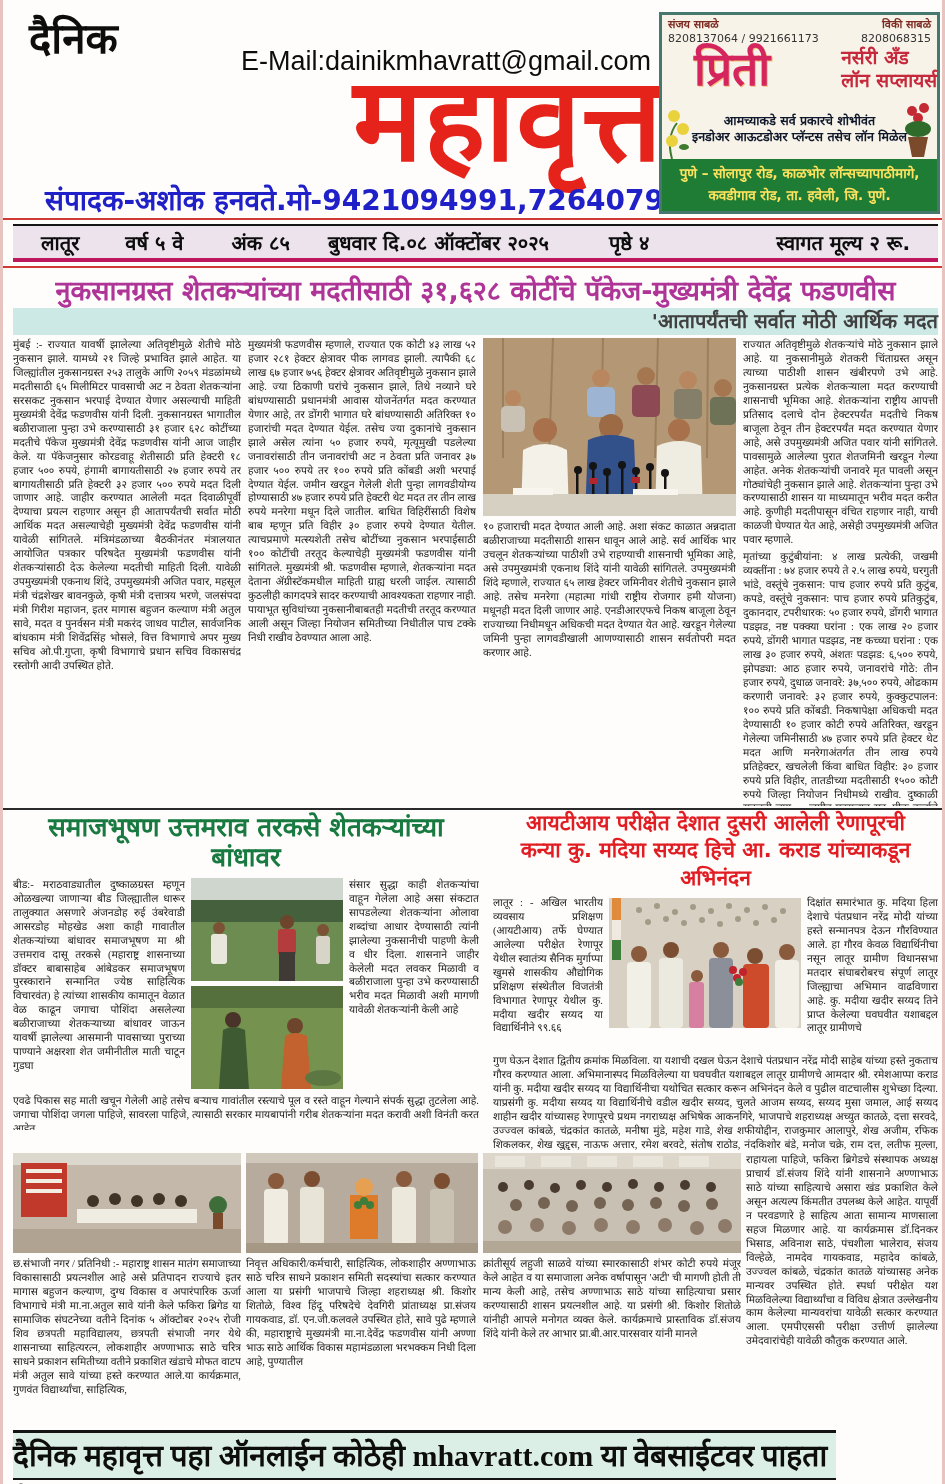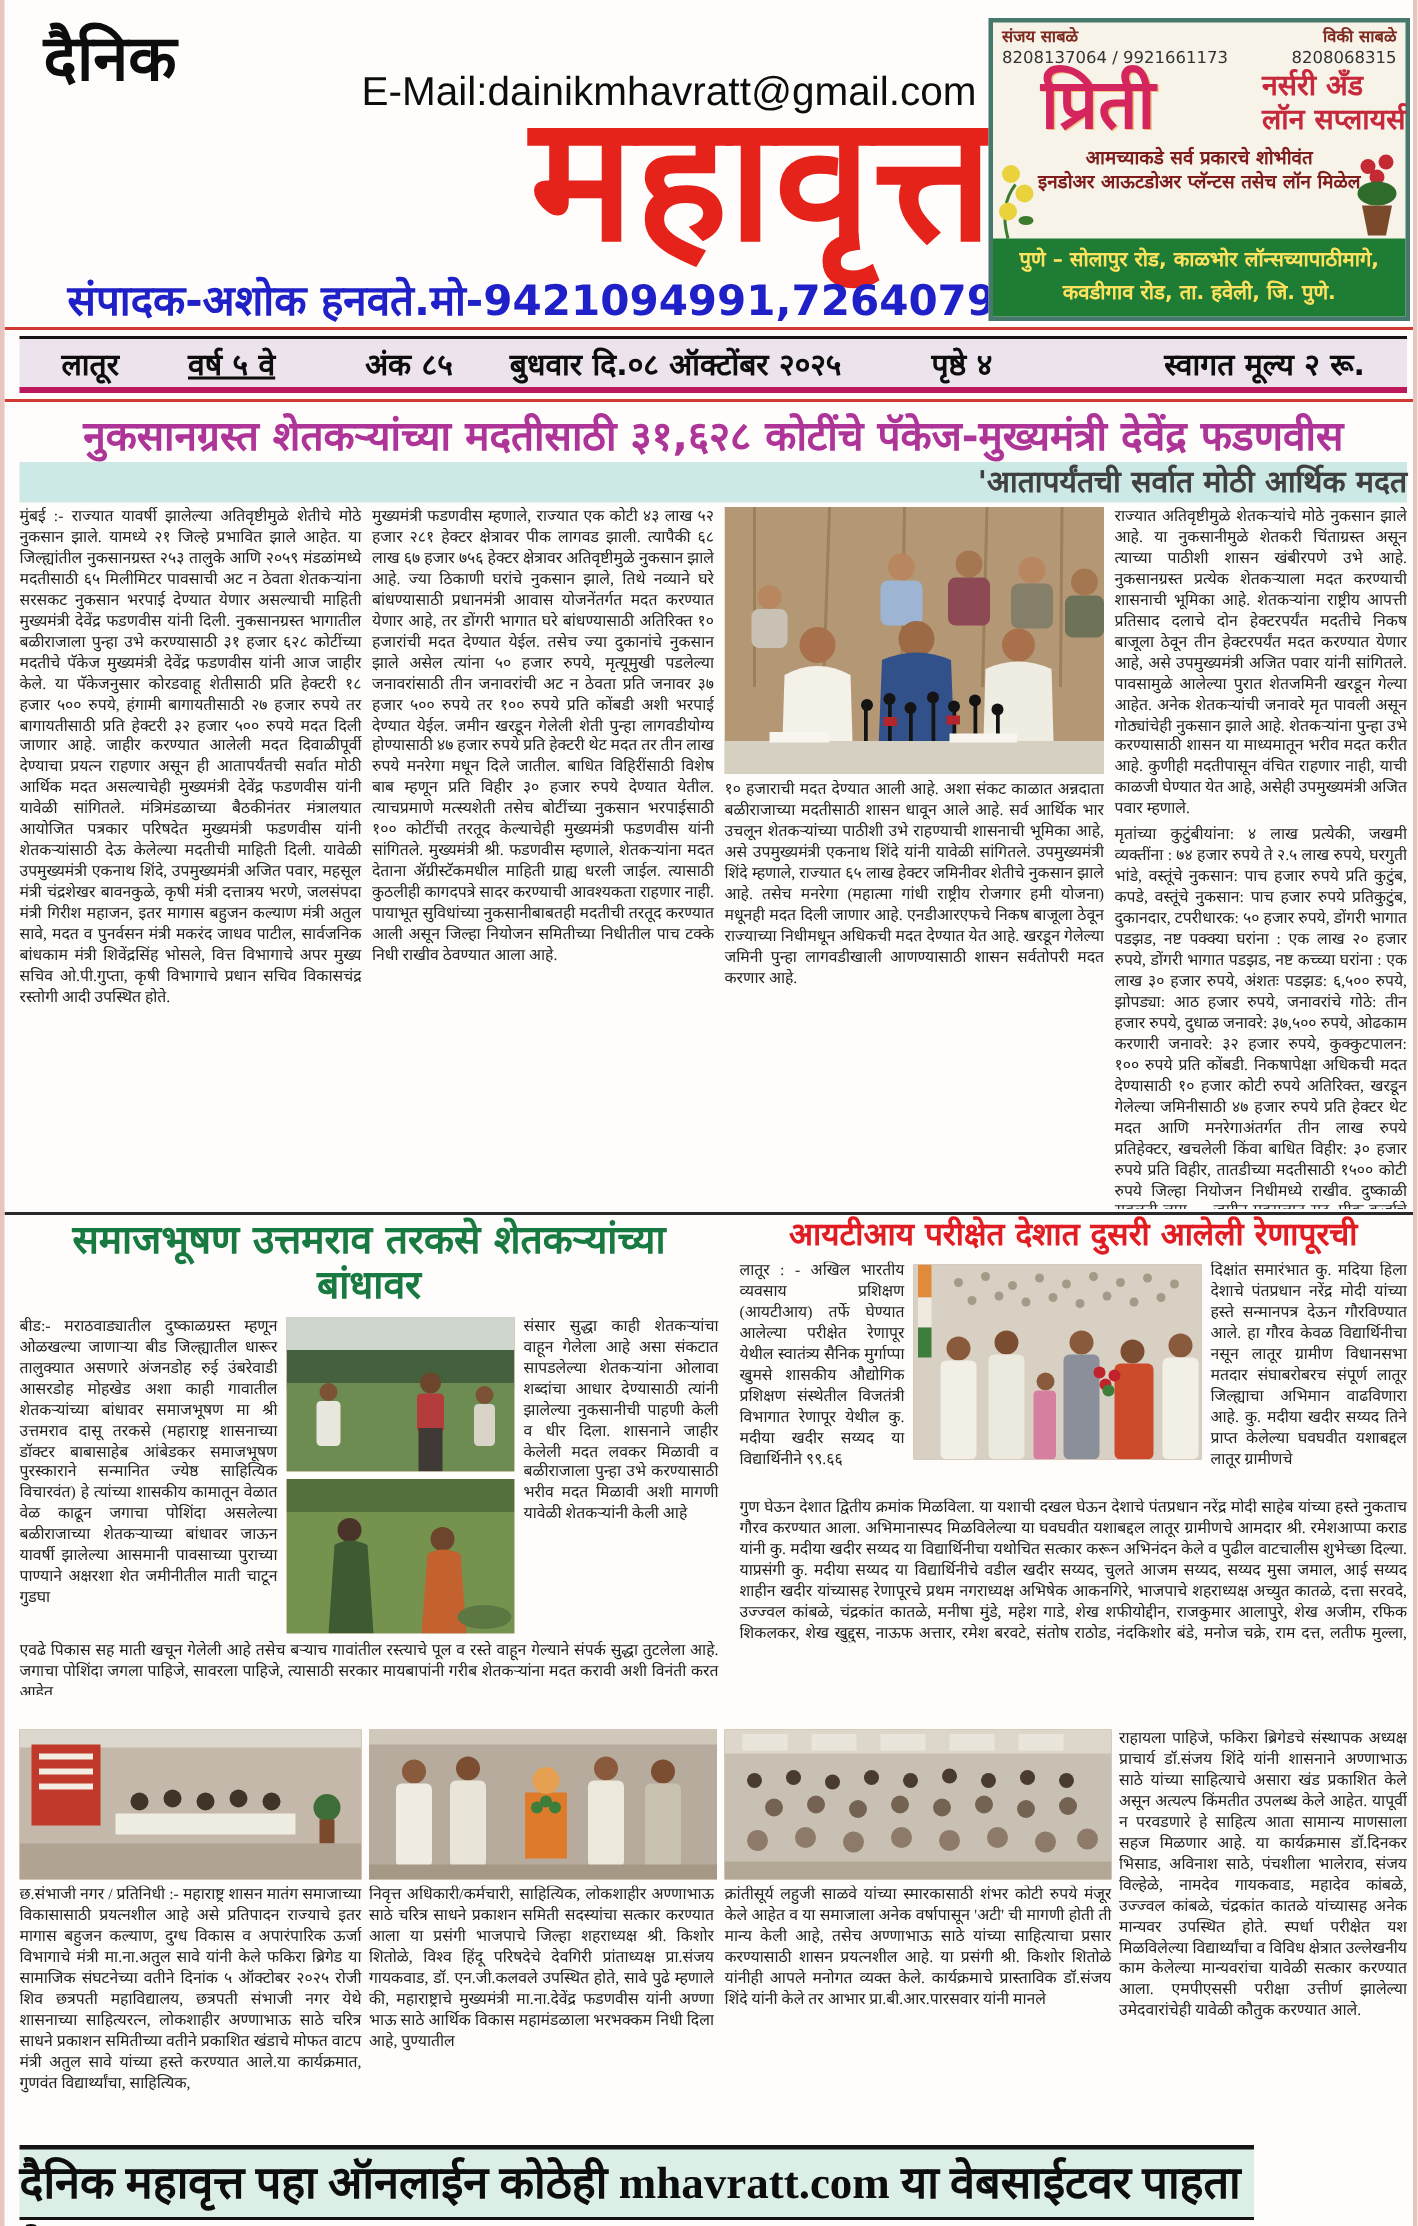--- a/index.html
+++ b/index.html
@@ -15,31 +15,31 @@
   .editor{left:42px;top:180px;font-family:"DejaVu Sans",sans-serif;font-weight:bold;font-size:28px;color:#2020c8;}
   .header-rule{left:0;top:218px;width:945px;height:2px;background:#cf3b33;}
   
   .ad{left:656px;top:12px;width:281px;height:202px;border:3px solid #47786d;background:#f7f3e9;
       box-sizing:border-box;font-family:"DejaVu Sans",sans-serif;}
   .ad-contacts{display:flex;justify-content:space-between;padding:3px 6px 0 6px;font-size:11px;color:#7d2b20;font-weight:bold;line-height:1.25;}
   .ad-contacts .ph{color:#333;font-weight:normal;}
   .ad-brandrow{display:flex;align-items:center;justify-content:space-between;margin-top:0px;padding-left:32px;}
   .ad-brand{font-size:46px;font-weight:bold;color:#d5255e;text-shadow:1px 1px 0 #f0c27d;line-height:1.0;margin-right:10px;}
   .ad-brand-sub{font-size:19px;font-weight:bold;color:#c6293b;line-height:1.25;}
-  .ad-tag{color:#7f1d1d;font-weight:bold;text-align:center;font-size:12.5px;line-height:1.3;margin-top:4px;}
+  .ad-tag{color:#0f172a;font-weight:bold;text-align:center;font-size:12.5px;line-height:1.3;margin-top:20px;}
   .ad-green{position:absolute;left:0;bottom:0;width:100%;height:52px;background:#1e7c35;
             color:#ffe35e;font-weight:bold;font-size:13.5px;text-align:center;line-height:1.6;padding-top:4px;box-sizing:border-box;}
   .ad-flower-l{position:absolute;left:2px;top:92px;}
   .ad-flower-r{position:absolute;right:2px;top:86px;}
   
   .dateline{left:10px;top:224px;width:925px;height:38px;background:#ece3ed;border-top:2px solid #141414;
             border-bottom:4px solid #be185d;box-sizing:border-box;display:flex;align-items:center;
             font-family:"DejaVu Sans",sans-serif;font-weight:bold;font-size:20px;color:#0d0d0d;padding:0 28px;}
   .dateline span{white-space:nowrap;}
-  .dl-place{margin-right:46px;} .dl-year{margin-right:60px;text-decoration:underline;} .dl-issue{margin-right:38px;}
+  .dl-place{margin-right:46px;} .dl-year{margin-right:48px;} .dl-issue{margin-right:38px;}
   .dl-date{margin-right:60px;} .dl-pages{margin-right:auto;}
   .red-rule{left:0;top:266px;width:945px;height:2px;background:#cf3b33;}
   
   .lead-head{left:10px;top:271px;width:925px;text-align:center;font-family:"DejaVu Sans",sans-serif;
              font-weight:bold;font-size:27px;color:#ae3597;white-space:nowrap;margin:0;}
   .lead-sub{left:10px;top:308px;width:925px;height:27px;background:#cde9e5;text-align:right;
             font-family:"DejaVu Sans",sans-serif;font-weight:bold;font-size:20px;color:#404040;line-height:27px;}
   .lead-cols{left:10px;top:338px;width:925px;height:468px;display:flex;gap:7px;}
   .col{font-size:10.5px;line-height:1.33;text-align:justify;overflow:hidden;color:#222;}
   .c1{width:228px;} .c2{width:228px;} .c3{width:253px;} .c4{width:195px;display:flex;flex-direction:column;}
@@ -245,20 +245,21 @@
           </svg>
         </div>
       </div>
       <div class="col s2-c2">संसार सुद्धा काही शेतकऱ्यांचा वाहून गेलेला आहे असा संकटात सापडलेल्या शेतकऱ्यांना ओलावा शब्दांचा आधार देण्यासाठी त्यांनी झालेल्या नुकसानीची पाहणी केली व धीर दिला. शासनाने जाहीर केलेली मदत लवकर मिळावी व बळीराजाला पुन्हा उभे करण्यासाठी भरीव मदत मिळावी अशी मागणी यावेळी शेतकऱ्यांनी केली आहे</div>
     </div>
     <div class="s2-bottom">एवढे पिकास सह माती खचून गेलेली आहे तसेच बऱ्याच गावांतील रस्त्याचे पूल व रस्ते वाहून गेल्याने संपर्क सुद्धा तुटलेला आहे. जगाचा पोशिंदा जगला पाहिजे, सावरला पाहिजे, त्यासाठी सरकार मायबापांनी गरीब शेतकऱ्यांना मदत करावी अशी विनंती करत आहेत</div>
   </section>
 
   <section class="abs s3">
     <div class="h">आयटीआय परीक्षेत देशात दुसरी आलेली रेणापूरची</div>
+    <div class="h">कन्या कु. मदिया सय्यद हिचे आ. कराड यांच्याकडून अभिनंदन</div>
     <div class="s3-row">
       <div class="col s3-c1">लातूर : - अखिल भारतीय व्यवसाय प्रशिक्षण (आयटीआय) तर्फे घेण्यात आलेल्या परीक्षेत रेणापूर येथील स्वातंत्र्य सैनिक मुर्गाप्पा खुमसे शासकीय औद्योगिक प्रशिक्षण संस्थेतील विजतंत्री विभागात रेणापूर येथील कु. मदीया खदीर सय्यद या विद्यार्थिनीने ९९.६६</div>
       <div class="photo s3-photo">
         <svg width="192" height="130" viewBox="0 0 192 130" preserveAspectRatio="none">
           <rect width="192" height="130" fill="#d8d0c2"></rect>
           <rect x="3" width="9" height="22" fill="#e08a3c"></rect>
             <rect x="3" y="22" width="9" height="20" fill="#efe9df"></rect>
             <rect x="3" y="42" width="9" height="20" fill="#3f7d3a"></rect>
           <g fill="#a49a88">
             <circle cx="30" cy="12" r="3"></circle>

